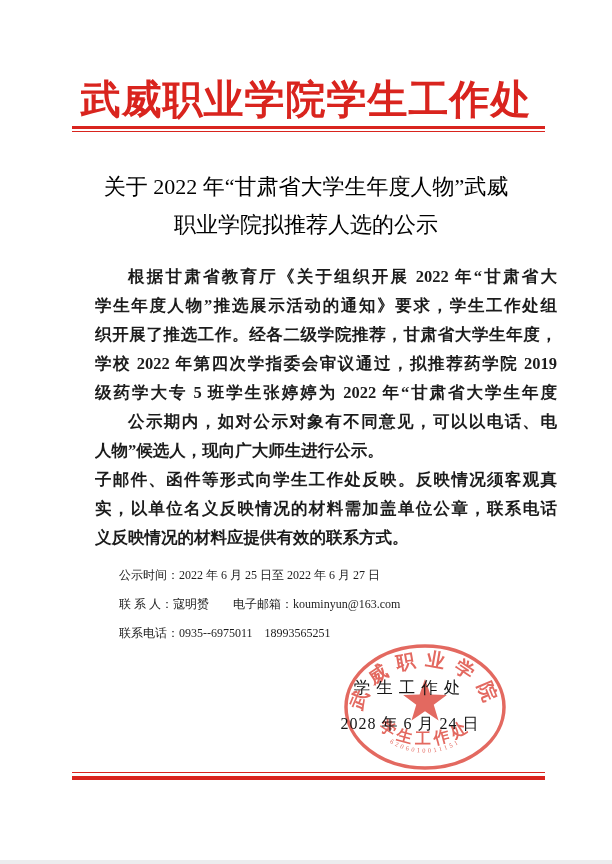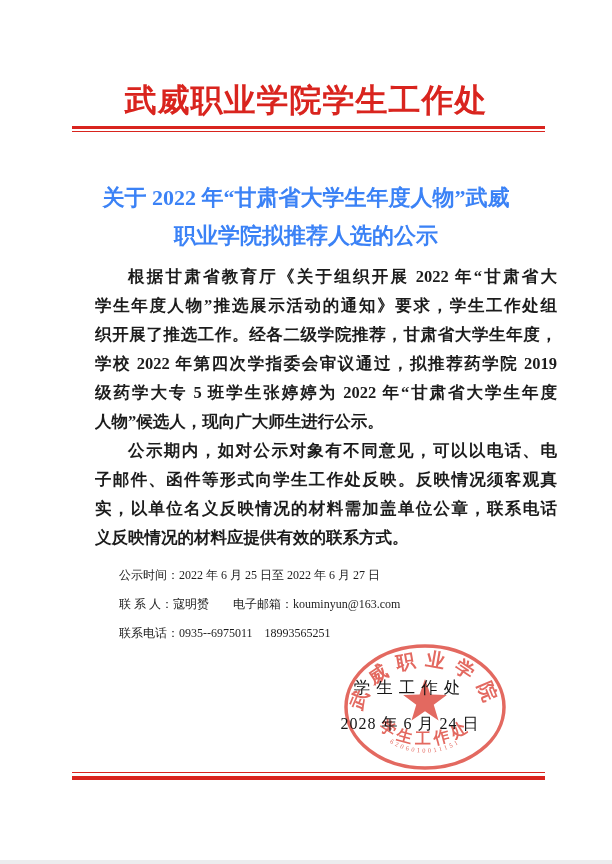--- a/index.html
+++ b/index.html
@@ -8,42 +8,42 @@
     width:612px;height:864px;
     background:#ffffff;
     font-family:"Liberation Serif","DejaVu Serif",serif;
     color:#1f1f1f;
     overflow:hidden;
   }
   
   .letterhead{
     position:absolute;top:78px;left:36px;right:36px;
     text-align:center;
-    font-size:32px;font-weight:bold;line-height:44px;
+    font-size:40px;font-weight:bold;line-height:44px;
     letter-spacing:1px;
     color:#d9241e;
   }
   .rule{position:absolute;left:72px;width:473px;}
   .rule-top{top:126px;}
   .rule-bottom{top:772px;}
   .rule .thick{height:3px;background:#d9241e;}
   .rule .thick2{height:4px;background:#d9241e;}
   .rule .gap{height:2px;}
   .rule .gap3{height:3px;}
   .rule .thin{height:1px;background:#d9241e;}
   
   .doc-number{
     position:absolute;top:147px;left:72px;width:473px;
     text-align:right;font-size:15px;line-height:20px;color:#1a1a1a;
   }
   
   .notice-title{
-    position:absolute;top:179px;left:34px;right:34px;
-    text-align:center;font-size:22px;font-weight:bold;
-    line-height:38px;color:#3b82f6;
+    position:absolute;top:168px;left:34px;right:34px;
+    text-align:center;font-size:22px;font-weight:normal;
+    line-height:38px;color:#000000;
   }
   
   .body-block{
     position:absolute;top:262px;left:95px;width:462px;
     font-size:16.5px;color:#1c1c1c;font-weight:bold;
   }
   .contact-block{
     position:absolute;top:561px;left:79px;width:462px;
     font-size:12px;color:#1c1c1c;
   }
@@ -94,22 +94,22 @@
     <div>关于 2022 年“甘肃省大学生年度人物”武威</div>
     <div>职业学院拟推荐人选的公示</div>
   </div>
 
   <div class="body-block">
     <div class="line indent">根据甘肃省教育厅《关于组织开展 2022 年“甘肃省大</div>
     <div class="line">学生年度人物”推选展示活动的通知》要求，学生工作处组</div>
     <div class="line">织开展了推选工作。经各二级学院推荐，甘肃省大学生年度，</div>
     <div class="line">学校 2022 年第四次学指委会审议通过，拟推荐药学院 2019</div>
     <div class="line">级药学大专 5 班学生张婷婷为 2022 年“甘肃省大学生年度</div>
+    <div class="line indent">公示期内，如对公示对象有不同意见，可以以电话、电</div>
     <div class="line last">人物”候选人，现向广大师生进行公示。</div>
-    <div class="line indent">公示期内，如对公示对象有不同意见，可以以电话、电</div>
     <div class="line">子邮件、函件等形式向学生工作处反映。反映情况须客观真</div>
     <div class="line">实，以单位名义反映情况的材料需加盖单位公章，联系电话</div>
     <div class="line last">义反映情况的材料应提供有效的联系方式。</div>
   </div>
 
   <div class="contact-block">
     <div class="line">公示时间：2022 年 6 月 25 日至 2022 年 6 月 27 日</div>
     <div class="line">联 系 人：寇明赟　　电子邮箱：kouminyun@163.com</div>
     <div class="line">联系电话：0935--6975011　18993565251</div>
   </div>

